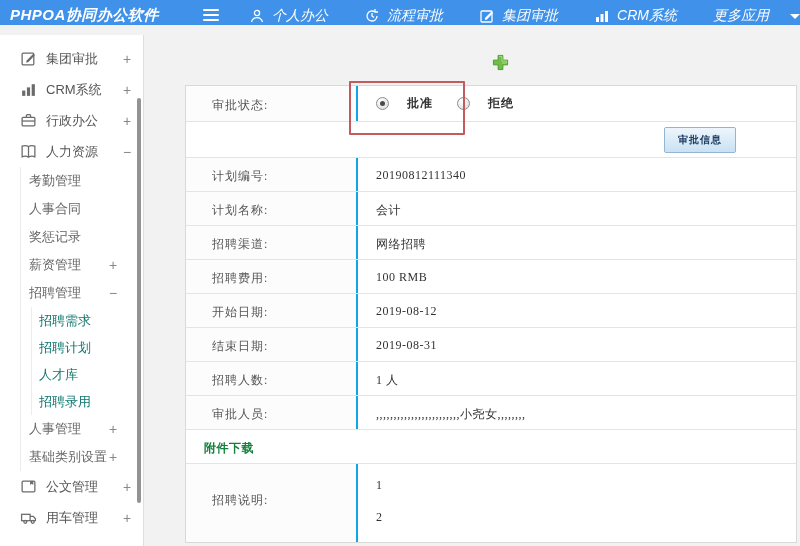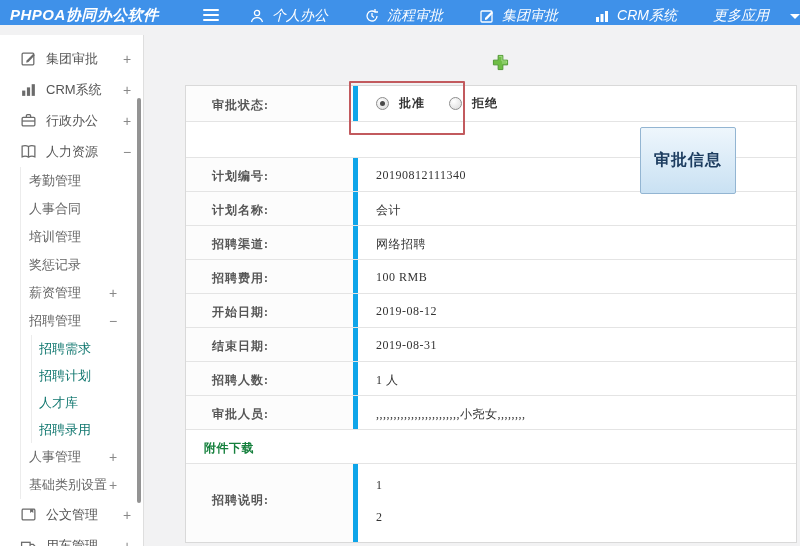--- a/index.html
+++ b/index.html
@@ -44,41 +44,41 @@
     font-weight:bold;font-size:14px;color:#174e92;letter-spacing:3px;
   }
   .form-table{
     position:absolute;top:50px;left:40px;width:612px;background:#fff;
     border:1px solid #d9d9d9;box-sizing:border-box;
     font-family:"Liberation Serif","DejaVu Serif",serif;font-size:12px;color:#444;
   }
   .trow{display:flex;border-bottom:1px solid #e4e4e4;min-height:33px;align-items:stretch;}
   .trow:last-child{border-bottom:none;}
   .tlabel{
-    width:172px;flex:0 0 auto;background:#fcfcfc;border-right:5px solid #0ea5e9;
-    padding:10px 0 0 26px;box-sizing:border-box;color:#555;letter-spacing:1px;font-weight:bold;
+    width:172px;flex:0 0 auto;background:#fcfcfc;border-right:2px solid #0ea5e9;
+    padding:10px 0 0 26px;box-sizing:border-box;color:#555;letter-spacing:1px;
   }
   .tvalue{flex:1;padding:10px 0 0 18px;box-sizing:border-box;color:#333;letter-spacing:0.5px;}
   .row-btn{display:block;border-bottom:1px solid #e4e4e4;height:35px;position:relative;}
   .approve-btn{
     position:absolute;right:60px;top:5px;
-    font-family:"Liberation Serif","DejaVu Serif",serif;font-size:16px;font-weight:bold;color:#1d3d60;
+    font-family:"Liberation Serif","DejaVu Serif",serif;font-size:10px;font-weight:bold;color:#1d3d60;
     background:linear-gradient(#eef6fc,#c9e1f3);border:1px solid #93b5d2;border-radius:2px;
-    padding:22px 13px;cursor:pointer;letter-spacing:1px;
+    padding:5px 13px;cursor:pointer;letter-spacing:1px;
   }
   .radio-group{display:flex;align-items:center;gap:10px;padding-top:9px;}
   .radio{
     width:13px;height:13px;border-radius:50%;box-sizing:border-box;
     border:1px solid #8d8d8d;background:radial-gradient(circle at 35% 30%,#ffffff,#d9d9d9);
     display:inline-block;position:relative;cursor:pointer;flex:0 0 auto;
   }
   .radio.checked::after{
     content:"";position:absolute;left:3px;top:3px;width:5px;height:5px;border-radius:50%;background:#4a4a4a;
   }
-  .radio-label{font-weight:bold;color:#333;letter-spacing:1px;margin-right:14px;cursor:pointer;}
+  .radio-label{font-weight:bold;color:#333;letter-spacing:1px;margin-right:14px;cursor:pointer;margin-left:8px;}
   .link{color:#15803d;font-weight:bold;cursor:pointer;text-decoration:none;}
   .desc-line{line-height:14px;margin-bottom:18px;}
   .row-desc .tvalue{padding-top:14px;}
   .row-desc{min-height:70px;}
   .annotation-box{
     position:absolute;left:349px;top:81px;width:112px;height:50px;
     border:2px solid #c25a5e;border-radius:1px;z-index:8;pointer-events:none;background:transparent;
   }
   .plus-icon{width:17px;height:17px;}
 </style>
@@ -185,23 +185,20 @@
     <span class="s-label">人力资源</span>
     <span class="s-exp">−</span>
   </div>
 
   <div class="sub2">
     <div class="s2-item">
       <span class="s-label">考勤管理</span>
     </div>
     <div class="s2-item">
       <span class="s-label">人事合同</span>
-    </div>
-    <div class="s2-item">
-      <span class="s-label">培训管理</span>
     </div>
     <div class="s2-item">
       <span class="s-label">奖惩记录</span>
     </div>
     <div class="s2-item">
       <span class="s-label">薪资管理</span>
       <span class="s-exp">+</span>
     </div>
     <div class="s2-item">
       <span class="s-label">招聘管理</span>

